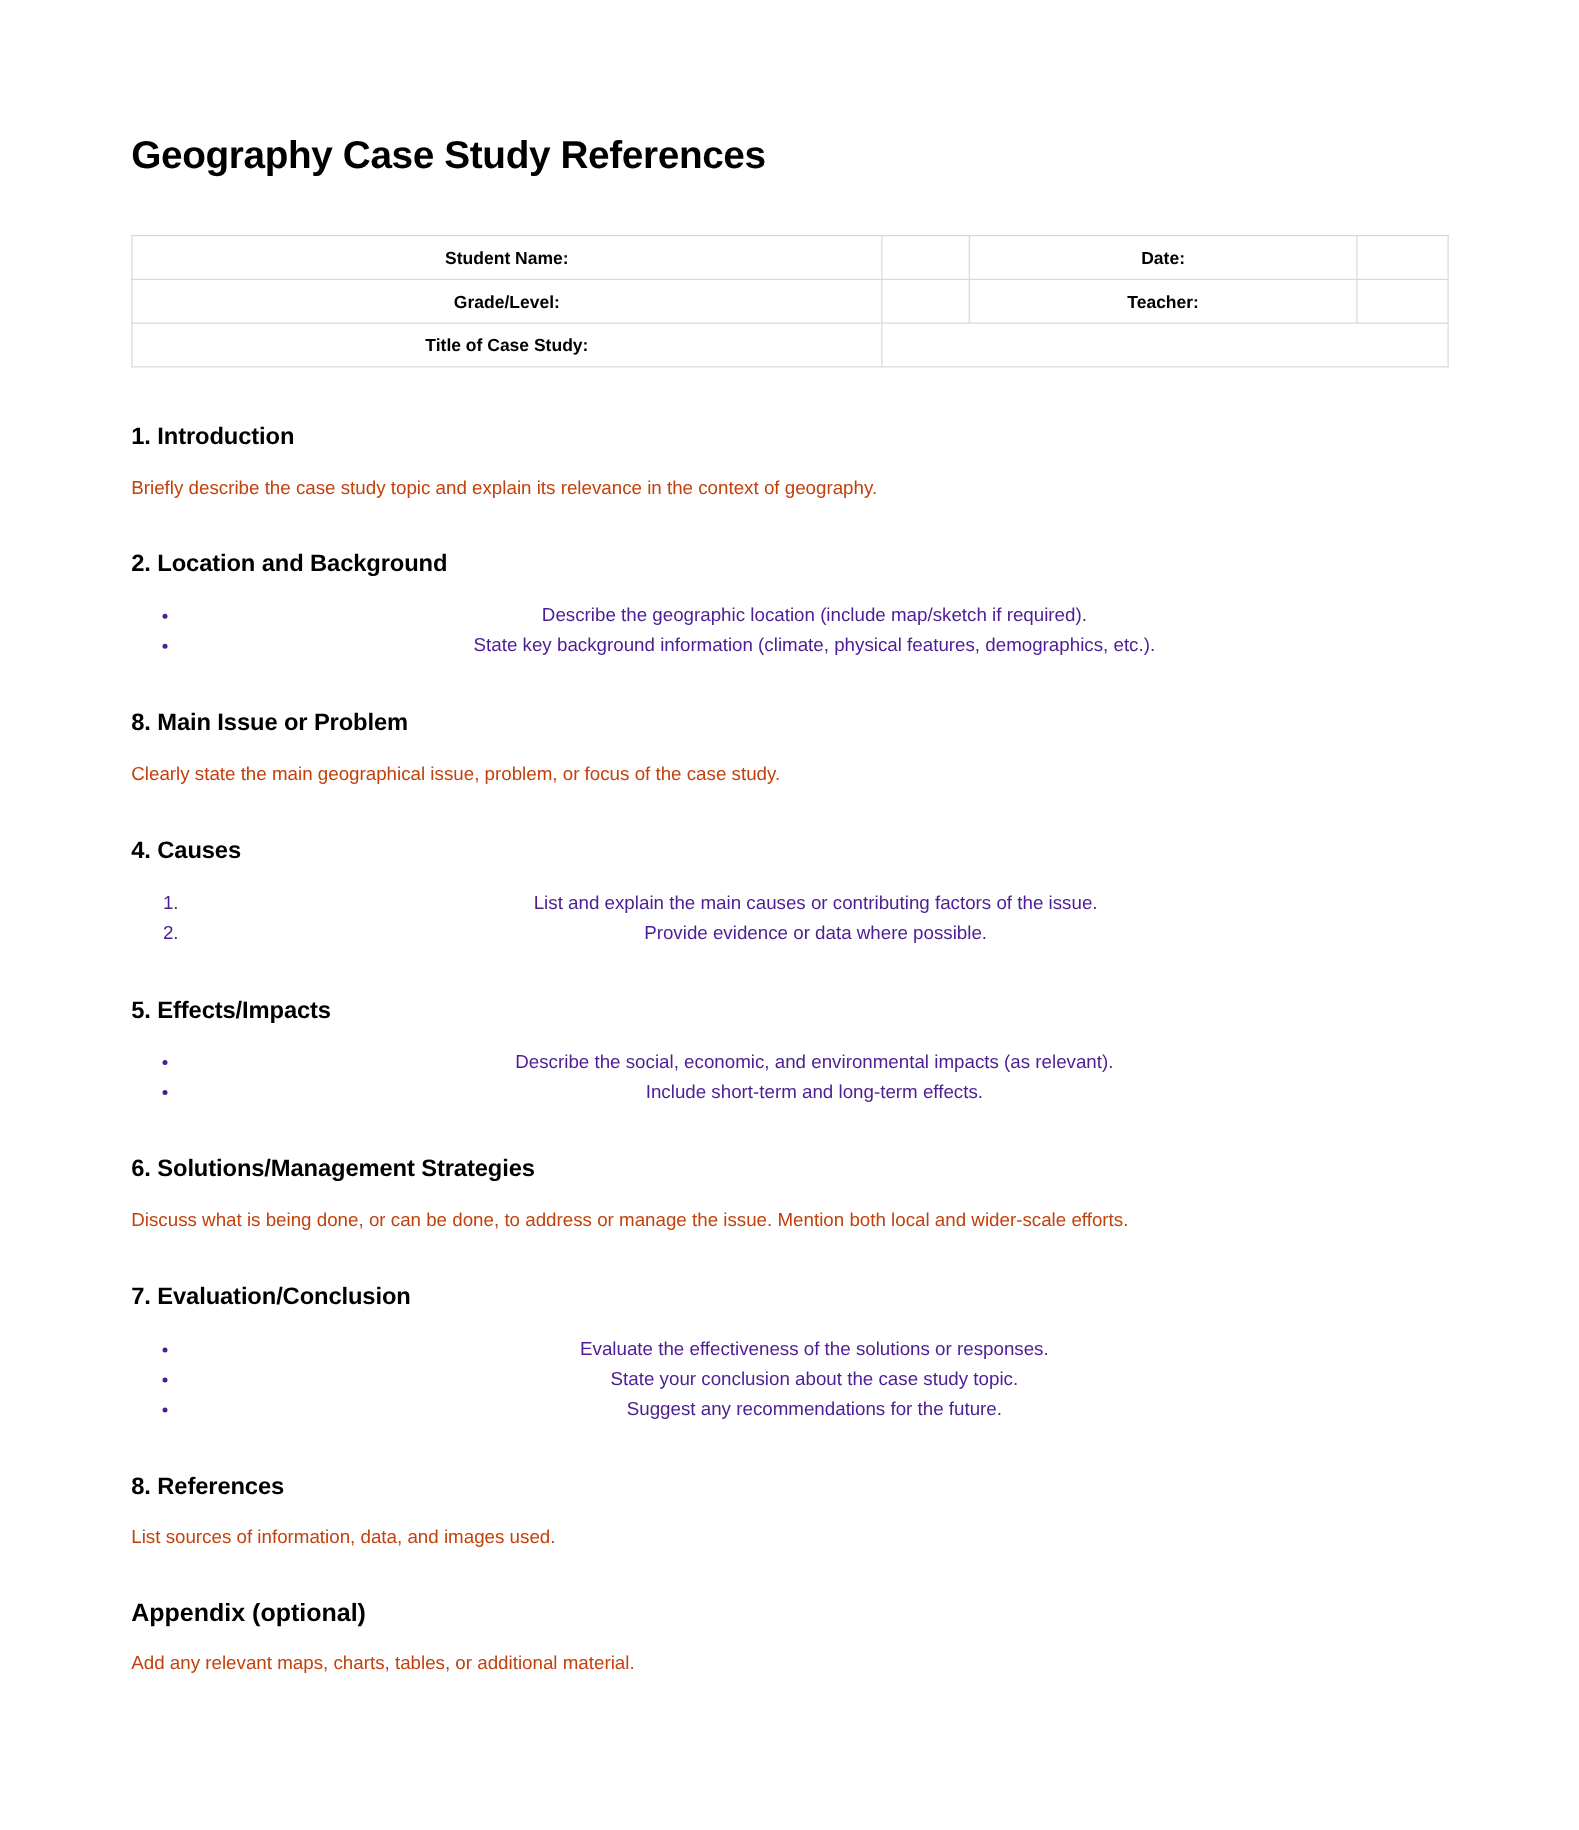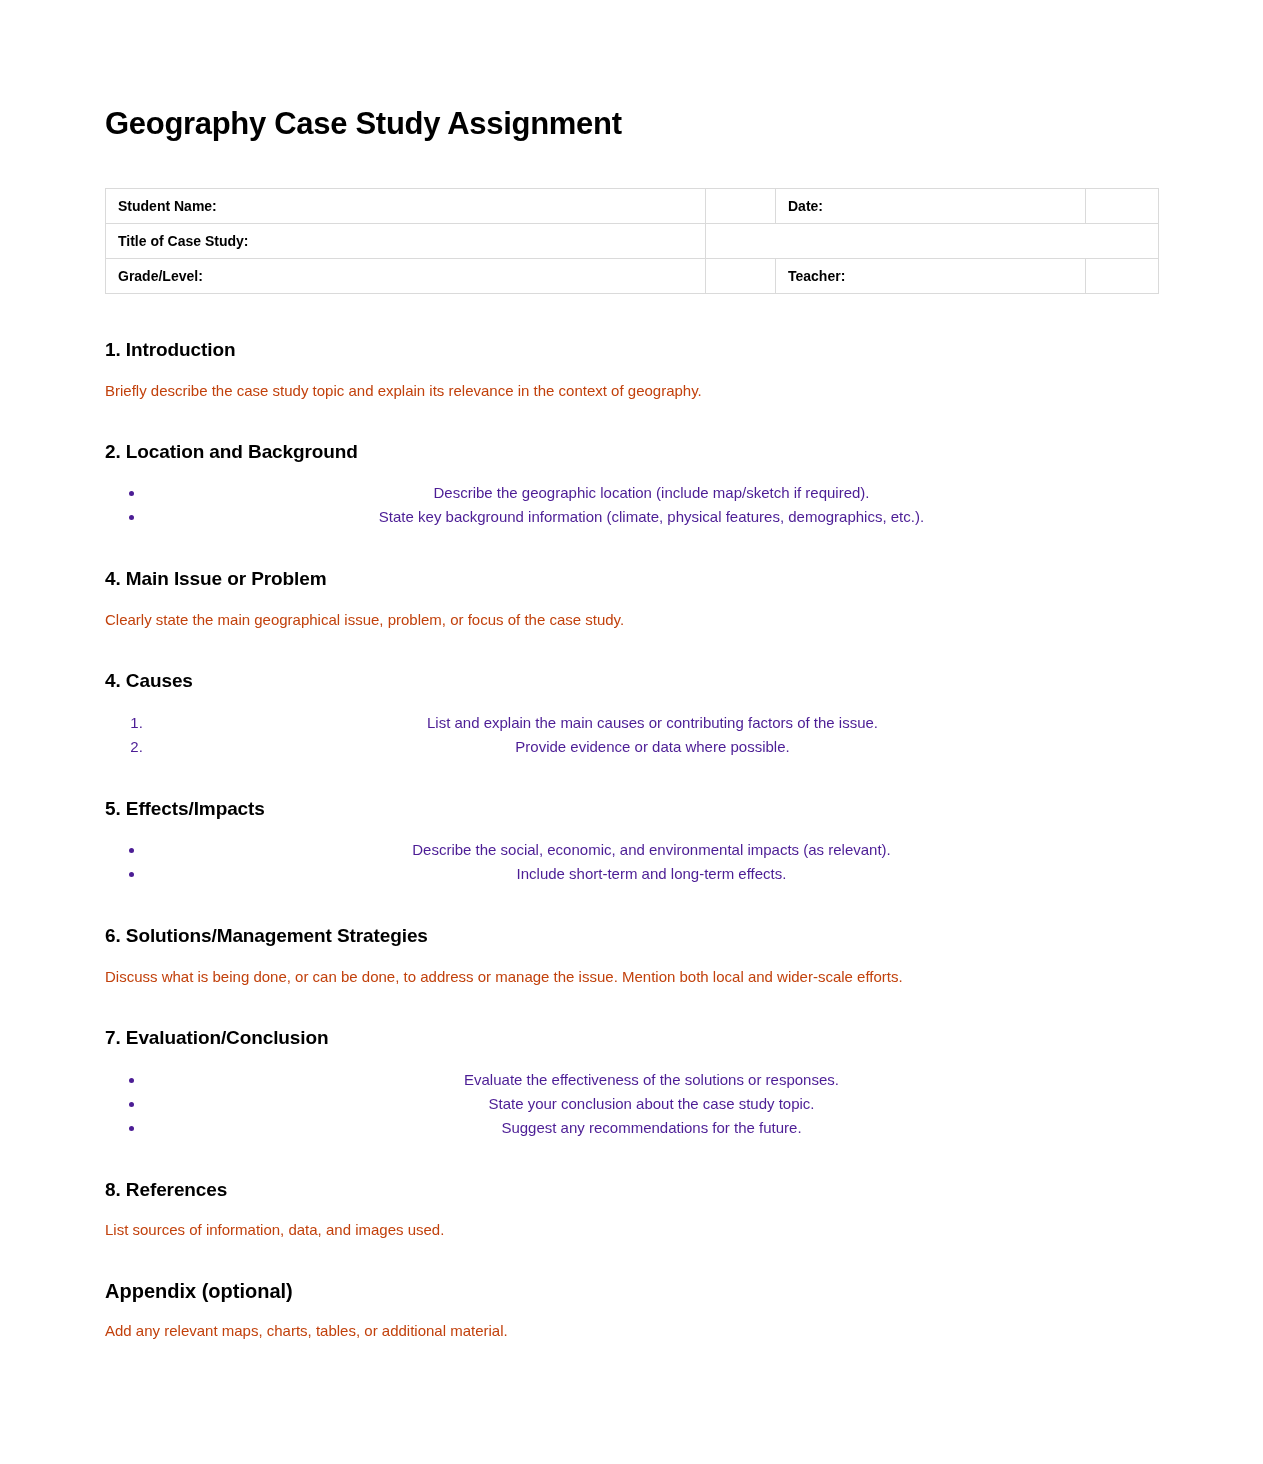--- a/index.html
+++ b/index.html
@@ -41,20 +41,21 @@
   .info-table td {
     border: 1px solid #dadada;
     font-size: 14px;
     font-weight: bold;
     padding: 9px 12px;
     height: 16px;
     vertical-align: middle;
     color: #000;
     overflow: hidden;
     white-space: nowrap;
+    text-align: center;
   }
   .col-a { width: 600px; }
   .col-b { width: 70px; }
   .col-c { width: 310px; }
   .col-d { width: 73px; }
 
   
   .section { margin: 0; }
   h3.section-title {
     font-size: 19px;
@@ -91,64 +92,64 @@
   ul.section-list li,
   ol.section-list li { margin: 0; padding: 0; }
 
   .section + .section { margin-top: 0; }
 </style>
 </head>
 <body>
 
 <div class="page">
 
-  <h1 class="doc-title">Geography Case Study Assignment</h1>
+  <h1 class="doc-title">Geography Case Study References</h1>
 
   <table class="info-table">
     <colgroup>
       <col class="col-a">
         <col class="col-b">
         <col class="col-c">
         <col class="col-d">
     </colgroup>
     <tbody>
       <tr>
         <td>Student Name:</td>
         <td></td>
         <td>Date:</td>
         <td></td>
       </tr>
       <tr>
-        <td>Title of Case Study:</td>
-        <td colspan="3"></td>
-      </tr>
-      <tr>
         <td>Grade/Level:</td>
         <td></td>
         <td>Teacher:</td>
         <td></td>
+      </tr>
+      <tr>
+        <td>Title of Case Study:</td>
+        <td colspan="3"></td>
       </tr>
     </tbody>
   </table>
 
   <div class="section">
     <h3 class="section-title">1. Introduction</h3>
     <p class="section-body">Briefly describe the case study topic and explain its relevance in the context of geography.</p>
   </div>
 
   <div class="section">
     <h3 class="section-title">2. Location and Background</h3>
     <ul class="section-list">
       <li>Describe the geographic location (include map/sketch if required).</li>
       <li>State key background information (climate, physical features, demographics, etc.).</li>
     </ul>
   </div>
 
   <div class="section">
-    <h3 class="section-title">4. Main Issue or Problem</h3>
+    <h3 class="section-title">8. Main Issue or Problem</h3>
     <p class="section-body">Clearly state the main geographical issue, problem, or focus of the case study.</p>
   </div>
 
   <div class="section">
     <h3 class="section-title">4. Causes</h3>
     <ol class="section-list">
       <li>List and explain the main causes or contributing factors of the issue.</li>
       <li>Provide evidence or data where possible.</li>
     </ol>
   </div>

